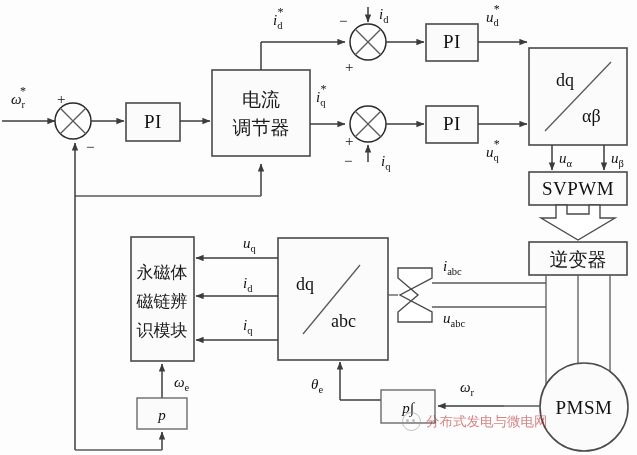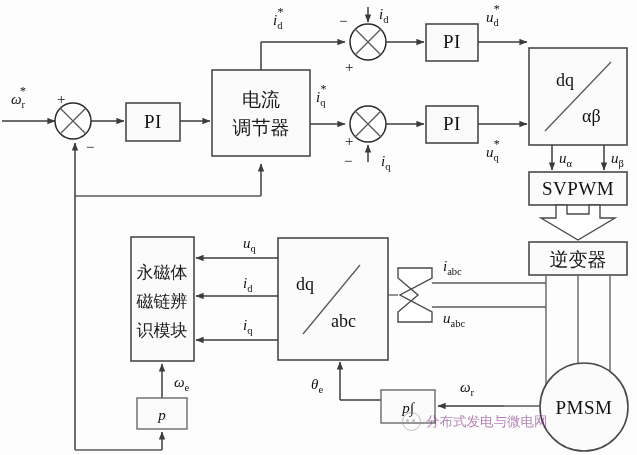--- a/index.html
+++ b/index.html
@@ -26,21 +26,21 @@
   .xf{font-size:18px;font-style:normal;}
 
   #watermark{position:absolute;left:402px;top:412px;display:flex;align-items:center;
              gap:5px;opacity:.55;pointer-events:none;}
   #wm-logo{width:17px;height:17px;border-radius:50%;border:1.4px solid #8e8e8e;
            position:relative;}
   #wm-logo:before{content:"";position:absolute;left:3px;top:6px;width:3px;height:3px;
            border-radius:50%;background:#8e8e8e;}
   #wm-logo:after{content:"";position:absolute;left:9px;top:6px;width:3px;height:3px;
            border-radius:50%;background:#8e8e8e;}
-  #wm-text{font-family:"DejaVu Sans",sans-serif;font-size:13.5px;color:#701a75;
+  #wm-text{font-family:"DejaVu Sans",sans-serif;font-size:13.5px;color:#b91c1c;
            white-space:nowrap;}
 </style>
 </head>
 <body>
 
 <div id="stage">
 
 <svg id="diagram" viewBox="0 0 637 455">
   <defs>
     <marker id="ah" markerWidth="9" markerHeight="9" refX="7.6" refY="3.2" orient="auto" markerUnits="userSpaceOnUse">

